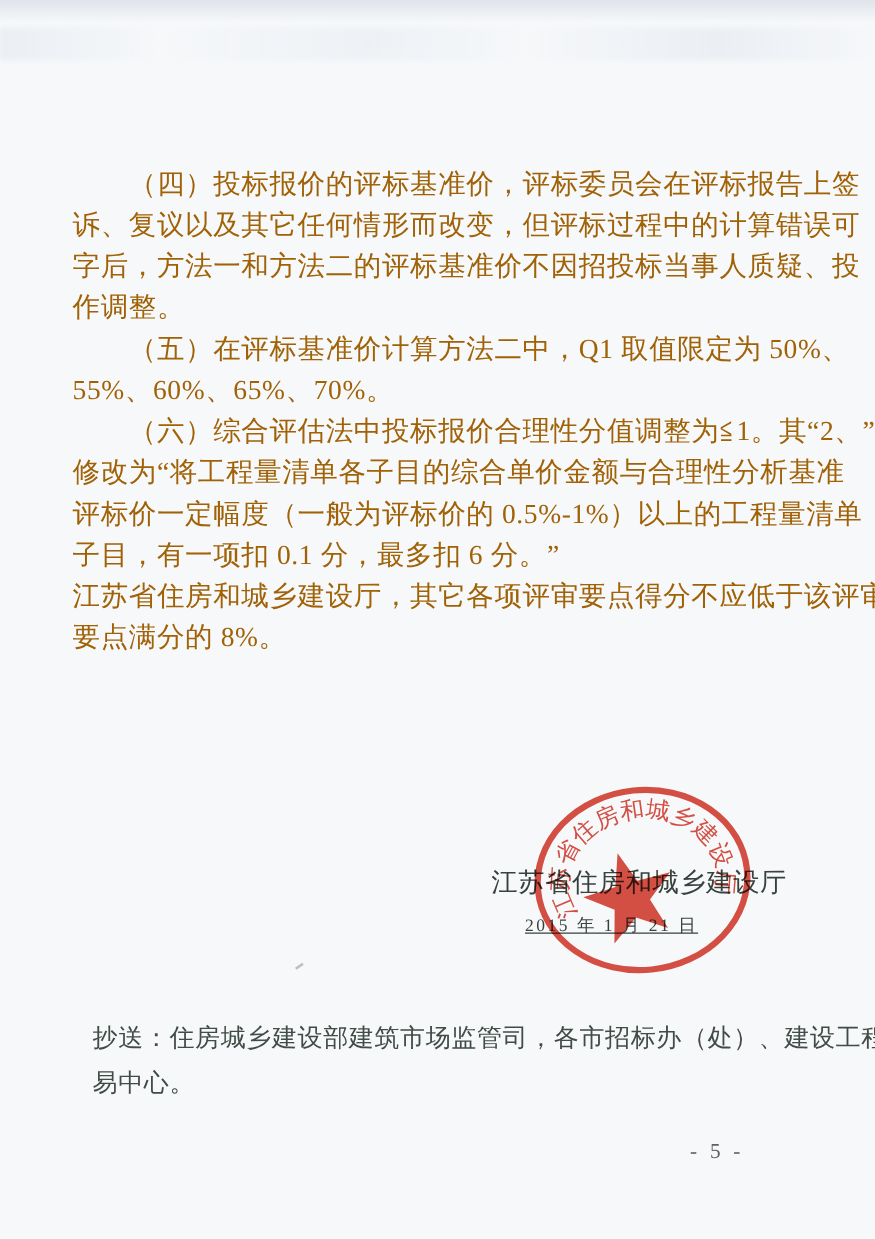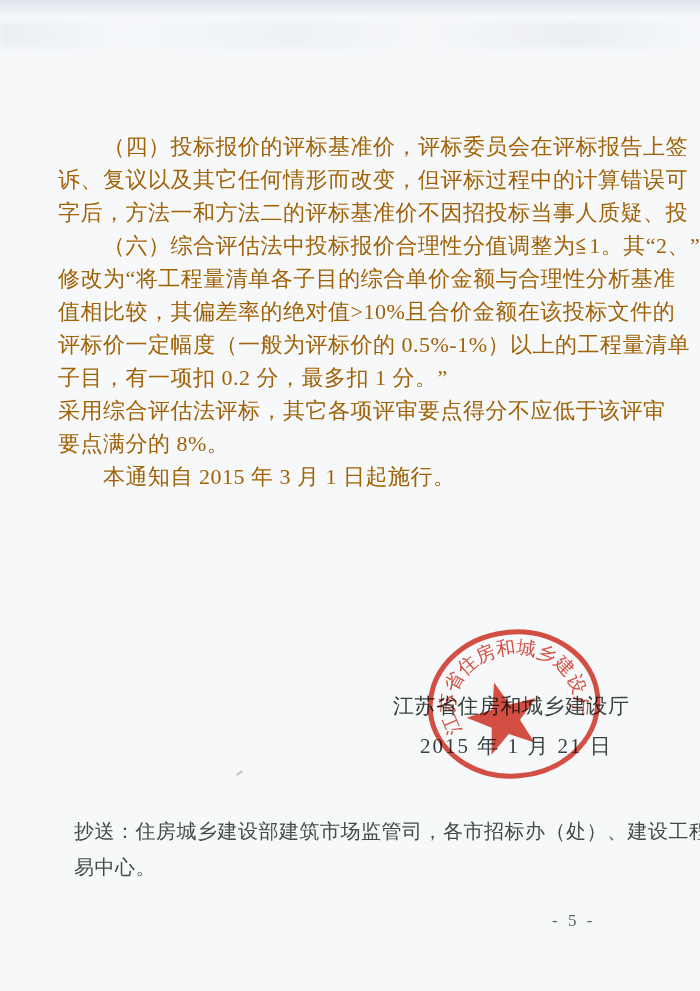--- a/index.html
+++ b/index.html
@@ -57,23 +57,24 @@
     left: 393px;
     top: 692px;
     font-size: 21px;
     letter-spacing: 0.5px;
     white-space: nowrap;
   }
   .date {
     position: absolute;
     left: 420px;
     top: 732px;
-    font-size: 21px;
+    font-size: 14px;
     letter-spacing: 2px;
     white-space: nowrap;
+    text-decoration: underline;
   }
   .stamp {
     position: absolute;
     left: 414px;
     top: 604px;
     width: 200px;
     height: 200px;
     mix-blend-mode: multiply;
     pointer-events: none;
   }
@@ -116,28 +117,29 @@
 
 <div class="page">
 
   <div class="scan-edge"></div>
   <div class="scan-streak"></div>
 
   <div class="body-lines">
       <div class="body-line">　　（四）投标报价的评标基准价，评标委员会在评标报告上签</div>
       <div class="body-line">诉、复议以及其它任何情形而改变，但评标过程中的计算错误可</div>
       <div class="body-line">字后，方法一和方法二的评标基准价不因招投标当事人质疑、投</div>
+      <div class="body-line">作调整。</div>
+      <div class="body-line">　　（五）在评标基准价计算方法二中，Q1 取值限定为 50%、</div>
+      <div class="body-line">55%、60%、65%、70%。</div>
       <div class="body-line">　　（六）综合评估法中投标报价合理性分值调整为≦1。其“2、”</div>
       <div class="body-line">修改为“将工程量清单各子目的综合单价金额与合理性分析基准</div>
-      <div class="body-line">值相比较，其偏差率的绝对值&gt;10%且合价金额在该投标文件的</div>
       <div class="body-line">评标价一定幅度（一般为评标价的 0.5%-1%）以上的工程量清单</div>
-      <div class="body-line">子目，有一项扣 0.2 分，最多扣 1 分。”</div>
-      <div class="body-line">采用综合评估法评标，其它各项评审要点得分不应低于该评审</div>
+      <div class="body-line">子目，有一项扣 0.1 分，最多扣 6 分。”</div>
+      <div class="body-line">江苏省住房和城乡建设厅，其它各项评审要点得分不应低于该评审</div>
       <div class="body-line">要点满分的 8%。</div>
-      <div class="body-line">　　本通知自 2015 年 3 月 1 日起施行。</div>
     </div>
 
   <div class="signature">
     <div class="agency">江苏省住房和城乡建设厅</div>
     <div class="date">2015 年 1 月 21 日</div>
   </div>
 
   <svg class="stamp" viewBox="0 0 200 200" width="200" height="200" xmlns="http://www.w3.org/2000/svg">
     <g transform="rotate(-6 100 100)" opacity="0.88">
       <ellipse cx="100" cy="100" rx="84" ry="72" fill="none" stroke="#d6392b" stroke-width="5"></ellipse>

